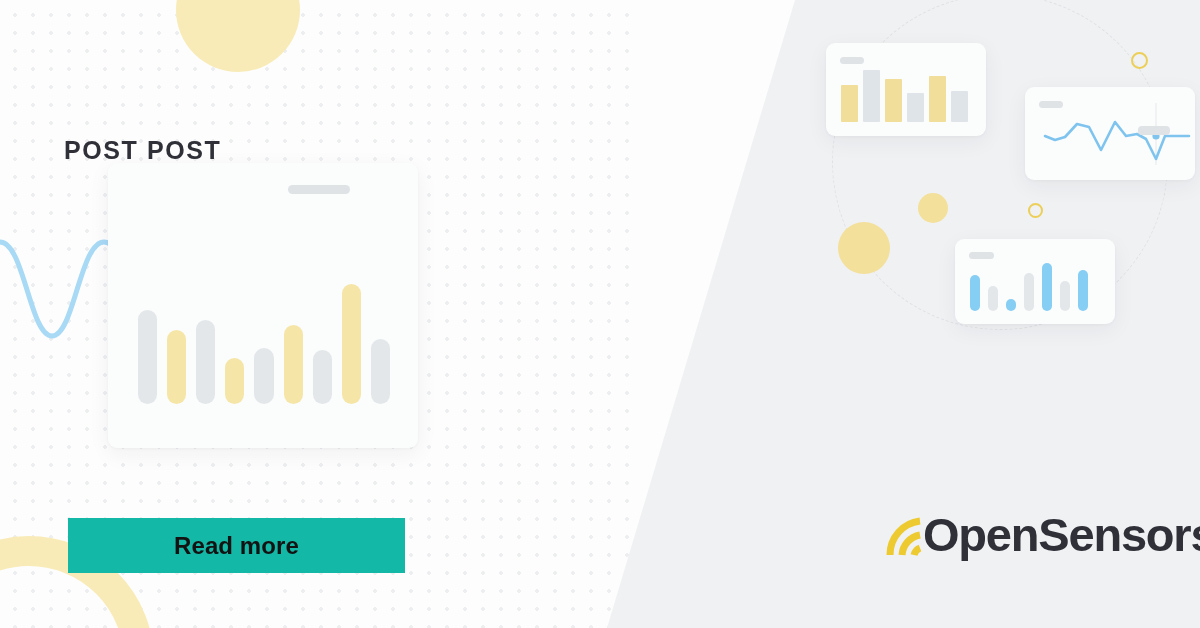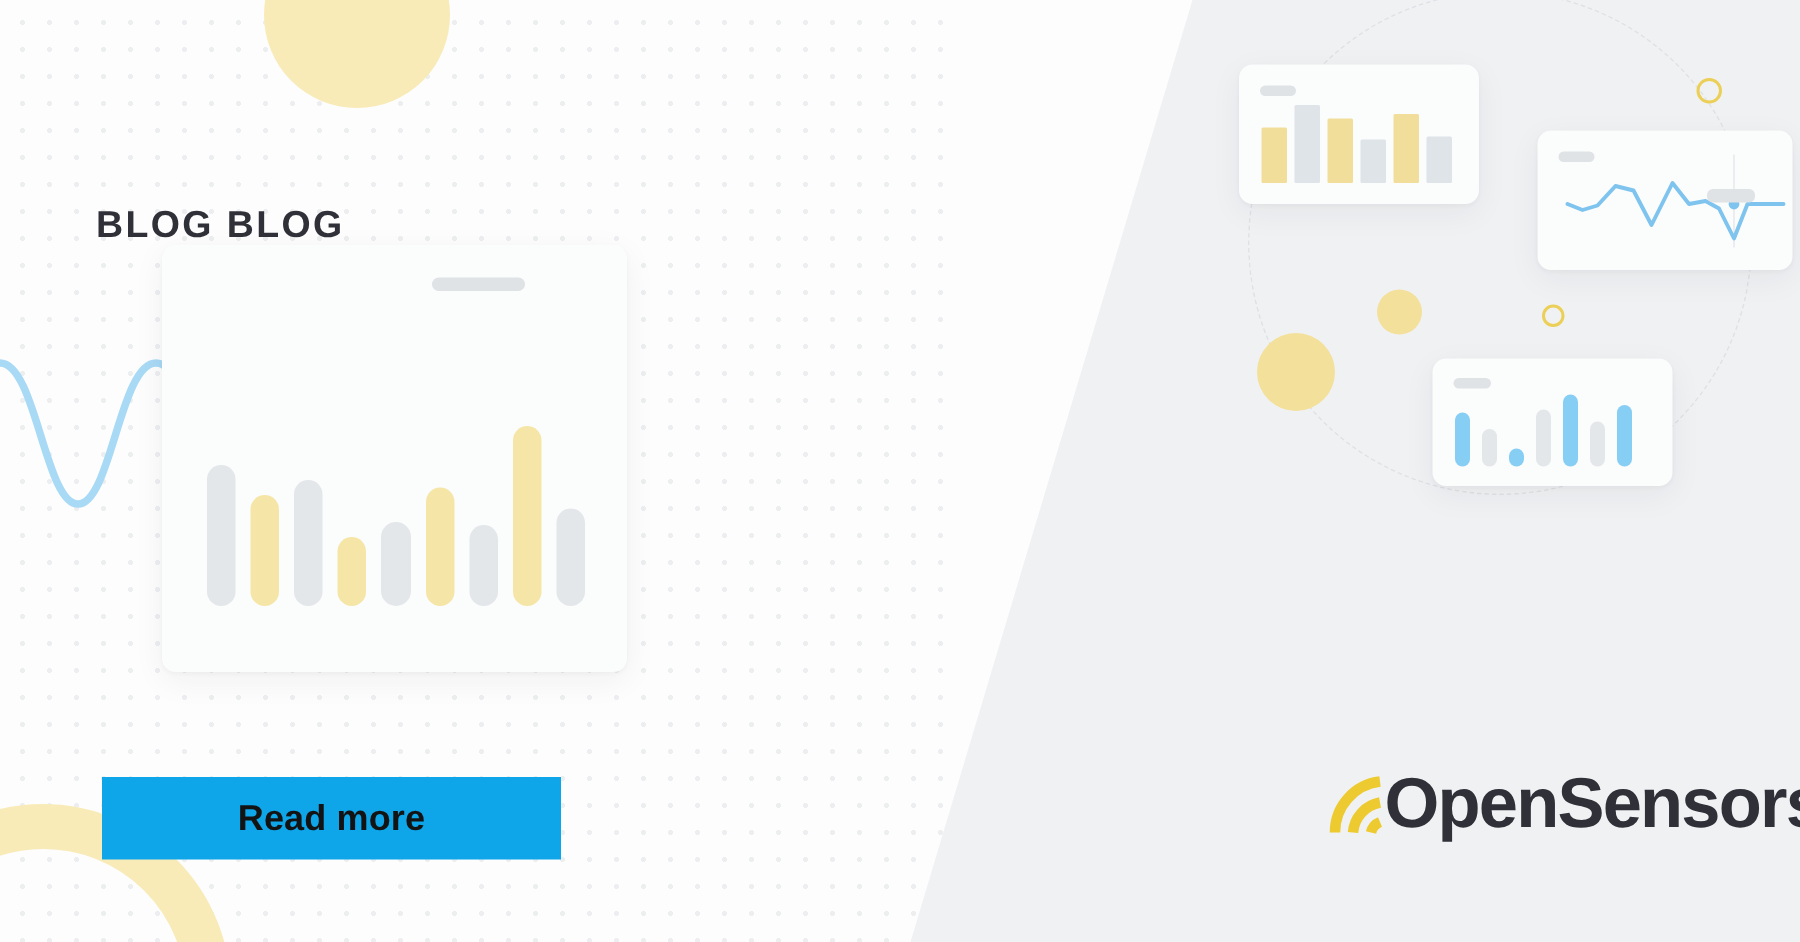--- a/index.html
+++ b/index.html
@@ -112,22 +112,22 @@
     color:#2f3038; line-height:1;
   }
   .headline {
     margin-top:22px;
     font-size:55px; font-weight:700; line-height:1.31;
     color:#2b2c33; letter-spacing:-0.4px;
     white-space:pre-line;
   }
   .cta {
     position:absolute; left:68px; top:518px;
-    width:306px; height:55px;
-    background:#0ea5e9; border:none;
+    width:337px; height:55px;
+    background:#14b8a6; border:none;
     color:#131313; font-size:24px; font-weight:700;
     font-family:"Liberation Sans", sans-serif;
     cursor:pointer; letter-spacing:.1px;
   }
 
   
   .logo { position:absolute; left:880px; top:505px; display:flex; align-items:flex-end; }
   .logo-mark { width:46px; height:52px; flex:0 0 auto; }
   .logo-text {
     font-size:47px; font-weight:700; color:#2f3038;
@@ -200,21 +200,21 @@
       <i style="height:38%;  background:#F5E6A8;"></i>
       <i style="height:47%;  background:#E3E7EA;"></i>
       <i style="height:66%;  background:#F5E6A8;"></i>
       <i style="height:45%;  background:#E3E7EA;"></i>
       <i style="height:100%; background:#F5E6A8;"></i>
       <i style="height:54%;  background:#E3E7EA;"></i>
     </div>
   </div>
 
   <div class="content">
-    <div class="eyebrow">BLOG BLOG</div>
+    <div class="eyebrow">POST POST</div>
   </div>
 
   <button class="cta">Read more</button>
 
   <div class="logo">
     <svg class="logo-mark" viewBox="0 0 46 52">
       <path d="M10 50 A 34 34 0 0 1 40 16" fill="none" stroke="#EDCA2F" stroke-width="7" stroke-linecap="butt"></path>
       <path d="M22 50 A 22 22 0 0 1 40 30" fill="none" stroke="#EDCA2F" stroke-width="7" stroke-linecap="butt"></path>
       <path d="M34 50 A 10 10 0 0 1 40 43" fill="none" stroke="#EDCA2F" stroke-width="7" stroke-linecap="butt"></path>
     </svg>

